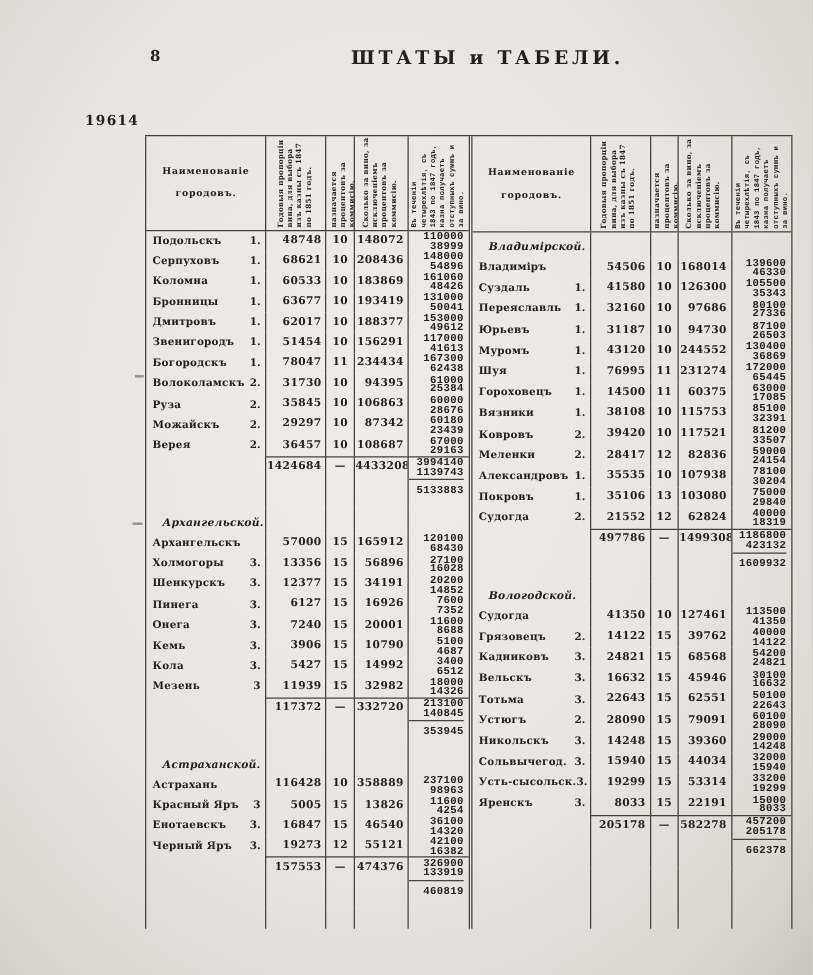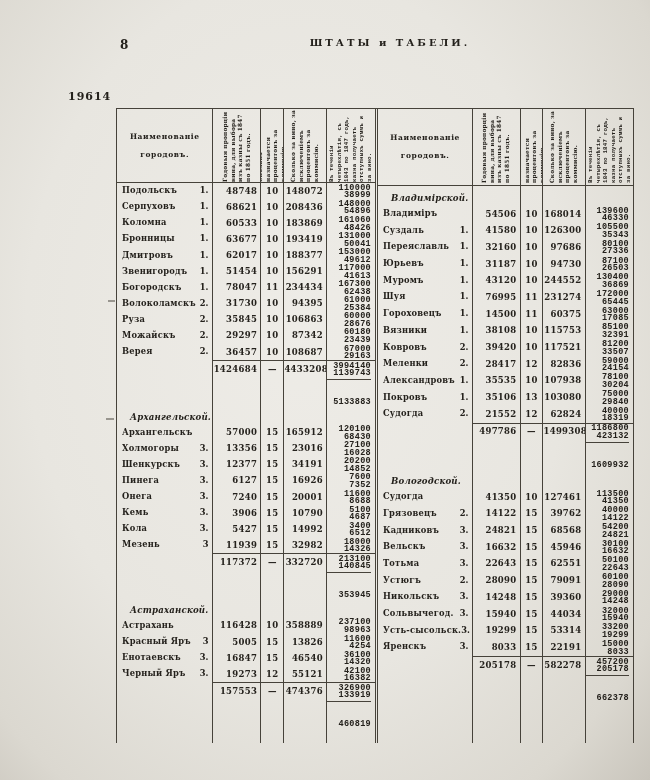--- a/index.html
+++ b/index.html
@@ -10,21 +10,21 @@
     background:#cfccc4;
   }
   .sheet{
     position:relative;width:650px;height:780px;overflow:hidden;
     background:radial-gradient(ellipse at 46% 42%, #eeece7 0%, #e8e6e0 55%, #dbd8d0 85%, #c9c5bc 100%);
   }
   
   .page-number{position:absolute;left:120px;top:38px;font-size:12px;font-weight:bold;}
   .running-title{
     position:absolute;left:240px;top:37px;width:300px;text-align:center;
-    font-size:10px;font-weight:bold;letter-spacing:3px;white-space:nowrap;
+    font-size:15px;font-weight:bold;letter-spacing:3px;white-space:nowrap;
   }
   .doc-number{position:absolute;left:68px;top:90px;font-size:11px;font-weight:bold;letter-spacing:1px;}
   
   .artifact{position:absolute;background:#56524a;opacity:.55;}
   .a1{left:108px;top:300px;width:7px;height:2px;}
   .a2{left:106px;top:418px;width:8px;height:2px;}
 
   
   .tables{
     position:absolute;left:116px;top:108px;width:518px;height:634px;
@@ -57,21 +57,21 @@
   .cell-city .cclass{font-size:8.3px;}
   .cell-num{font-size:8.5px;font-weight:bold;text-align:right;padding:2.5px 3px 0 0;letter-spacing:.3px;}
   .cell-pct{text-align:center;padding-right:0;}
   .cell-due{font-size:8.5px;font-weight:bold;text-align:right;padding:1.5px 4px 0 0;line-height:7.6px;letter-spacing:.3px;}
   
   .trow.sectrow .cell-city{font-style:italic;padding-top:7px;padding-left:13px;justify-content:flex-start;font-size:8.6px;}
   .trow.sectrow{min-height:20px;}
   
   .trow.sub{min-height:42px;}
   .trow.sub .cell-num,.trow.sub .cell-due{border-top:1.2px solid #46423a;}
-  .trow.sub .cell-due .tot{border-top:1px solid #46423a;margin-top:1px;padding-top:19px;}
+  .trow.sub .cell-due .tot{border-top:1px solid #46423a;margin-top:1px;padding-top:5px;}
   
   .trow.fill{flex:1;}
 </style>
 </head>
 <body>
 <div class="sheet">
 
   <div class="page-number">8</div>
   <div class="running-title">ШТАТЫ и ТАБЕЛИ.</div>
   <div class="doc-number">19614</div>
@@ -272,21 +272,21 @@
             <div>68430</div>
           </div>
         </div>
         <div class="trow">
           <div class="cell cell-city w-city">
             <span class="cname">Холмогоры</span>
             <span class="cclass">3.</span>
           </div>
           <div class="cell cell-num w-prop">13356</div>
           <div class="cell cell-num cell-pct w-pct">15</div>
-          <div class="cell cell-num w-wine">23016</div>
+          <div class="cell cell-num w-wine">56896</div>
           <div class="cell cell-due w-due">
             <div>27100</div>
             <div>16028</div>
           </div>
         </div>
         <div class="trow">
           <div class="cell cell-city w-city">
             <span class="cname">Шенкурскъ</span>
             <span class="cclass">3.</span>
           </div>

